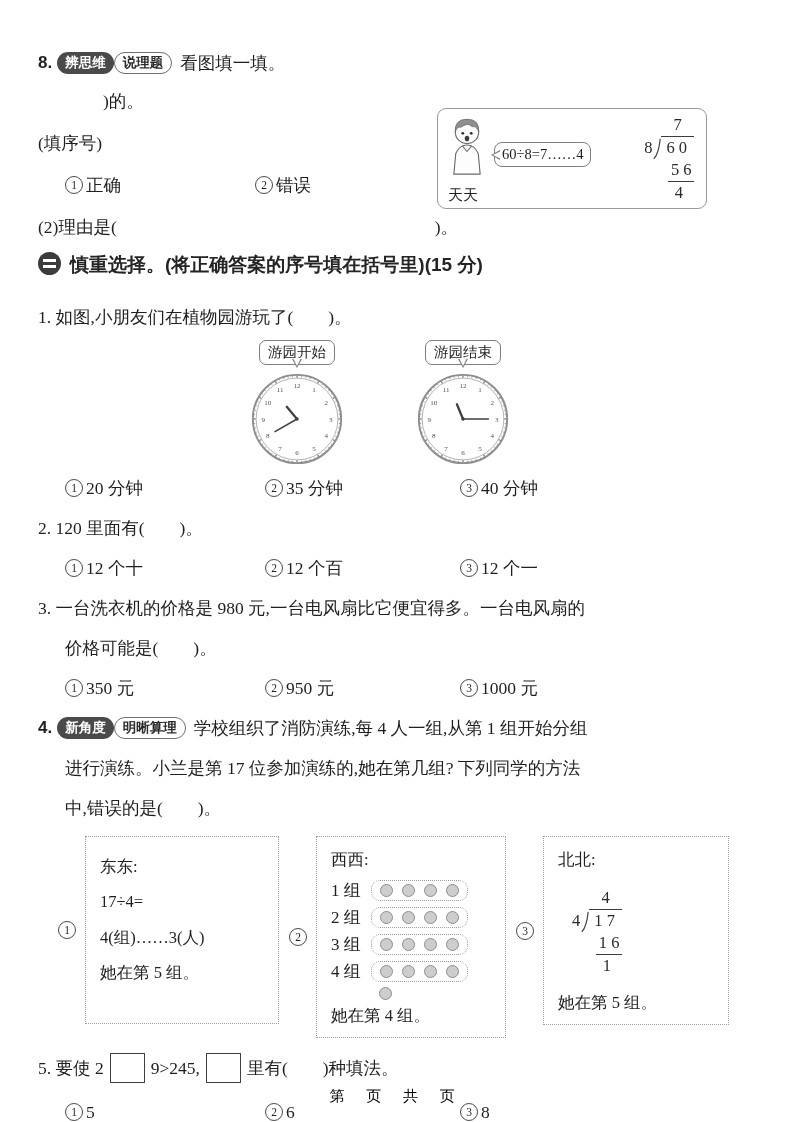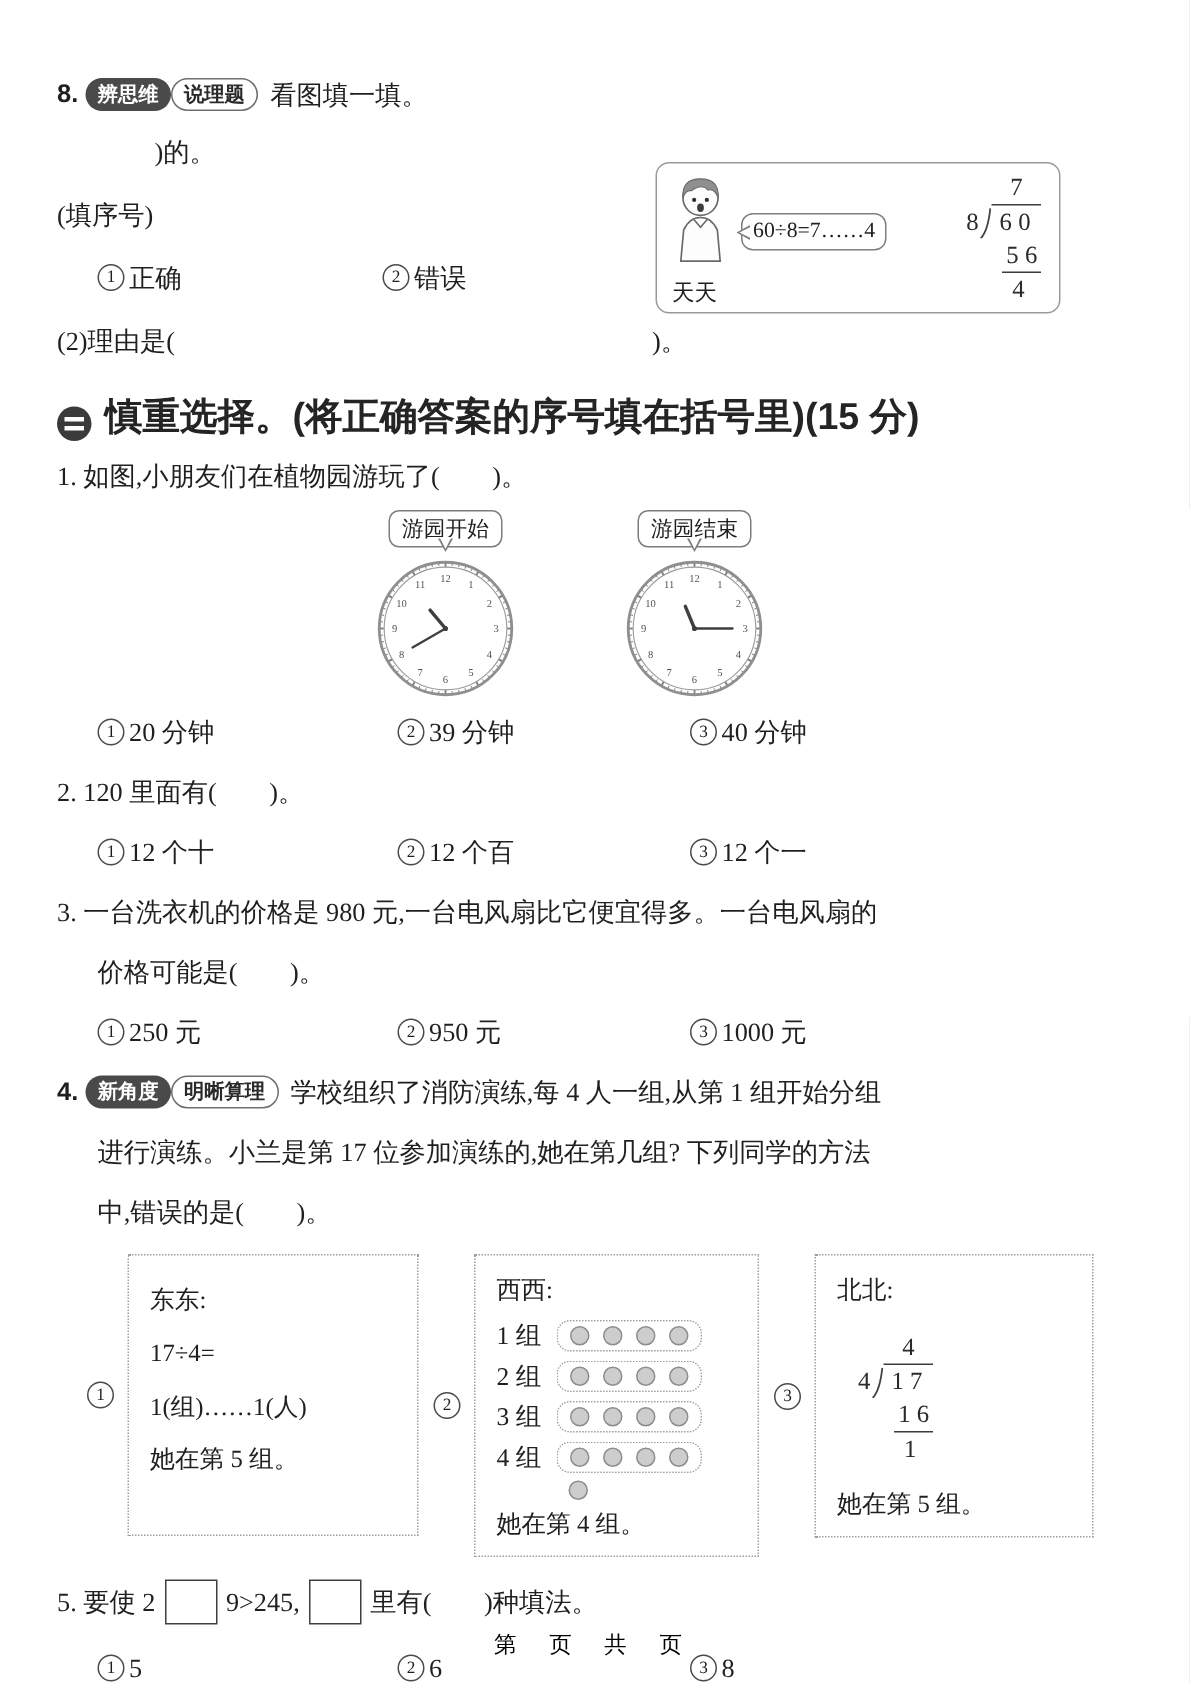--- a/index.html
+++ b/index.html
@@ -19,22 +19,22 @@
               padding:1px 8px;font-family:"Liberation Sans","DejaVu Sans",sans-serif;
               font-weight:700;font-size:13.5px;margin-right:8px;color:#2a2a2a;background:#fff;}
   
   .circ{display:inline-flex;align-items:center;justify-content:center;width:16px;height:16px;
         border:1px solid #4a4a4a;border-radius:50%;font-size:11.5px;margin-right:3px;
         font-family:"Liberation Serif",serif;flex:0 0 auto;}
   .opt{display:flex;align-items:center;font-size:17.5px;}
   .optrow{display:grid;grid-template-columns:200px 195px auto;margin-left:27px;}
   .optrow2{display:grid;grid-template-columns:190px auto;margin-left:27px;}
   
-  .sec-header{display:flex;align-items:flex-end;gap:9px;margin:4px 0 2px 0;height:42px;
-        font-family:"Liberation Sans","DejaVu Sans",sans-serif;font-weight:700;font-size:25px;color:#242424;}
+  .sec-header{display:flex;align-items:flex-start;gap:9px;margin:4px 0 2px 0;height:42px;
+        font-family:"Liberation Sans","DejaVu Sans",sans-serif;font-weight:700;font-size:19px;color:#242424;}
   .sec-icon{width:23px;height:23px;border-radius:50%;background:#3b3b3b;display:flex;
         flex-direction:column;align-items:center;justify-content:center;gap:3.5px;flex:0 0 auto;}
   .sec-icon i{display:block;width:13px;height:2.6px;background:#fff;}
   
   .fig-box{position:absolute;left:437px;top:108px;width:268px;height:99px;
         border:1.2px solid #9a9a9a;border-radius:9px;background:#fff;}
   .boy{position:absolute;left:8px;top:6px;}
   .boy-name{position:absolute;left:10px;bottom:3px;font-size:15px;}
   .speech{position:absolute;left:56px;top:33px;border:1.2px solid #7f7f7f;border-radius:8px;
         padding:3px 7px;font-size:14.5px;white-space:nowrap;background:#fff;}
@@ -308,21 +308,21 @@
       </div>
     </div>
 
     <div class="optrow h40" style="align-items:center;">
       <span class="opt">
           <span class="circ">1</span>
           <span>20 分钟</span>
         </span>
       <span class="opt">
           <span class="circ">2</span>
-          <span>39 分钟</span>
+          <span>35 分钟</span>
         </span>
       <span class="opt">
           <span class="circ">3</span>
           <span>40 分钟</span>
         </span>
     </div>
 
     <div class="row h40 txt">2. 120 里面有(　　)。</div>
     <div class="optrow h40" style="align-items:center;">
       <span class="opt">
@@ -337,21 +337,21 @@
           <span class="circ">3</span>
           <span>12 个一</span>
         </span>
     </div>
 
     <div class="row h40 txt">3. 一台洗衣机的价格是 980 元,一台电风扇比它便宜得多。一台电风扇的</div>
     <div class="row h40 txt" style="margin-left:27px;">价格可能是(　　)。</div>
     <div class="optrow h40" style="align-items:center;">
       <span class="opt">
           <span class="circ">1</span>
-          <span>250 元</span>
+          <span>350 元</span>
         </span>
       <span class="opt">
           <span class="circ">2</span>
           <span>950 元</span>
         </span>
       <span class="opt">
           <span class="circ">3</span>
           <span>1000 元</span>
         </span>
     </div>
@@ -365,21 +365,21 @@
     <div class="row h40 txt" style="margin-left:27px;">进行演练。小兰是第 17 位参加演练的,她在第几组? 下列同学的方法</div>
     <div class="row h40 txt" style="margin-left:27px;">中,错误的是(　　)。</div>
 
     <div class="methods-row">
 
       <div class="method">
         <span class="circ">1</span>
         <div class="method-box mb1">
           <div class="m-line">东东:</div>
           <div class="m-line">17÷4=</div>
-          <div class="m-line">1(组)……1(人)</div>
+          <div class="m-line">4(组)……3(人)</div>
           <div class="m-line">她在第 5 组。</div>
         </div>
       </div>
 
       <div class="method">
         <span class="circ">2</span>
         <div class="method-box mb2">
           <div class="m-name">西西:</div>
           <div class="grp-row">
             <span class="grp-label">1 组</span>

